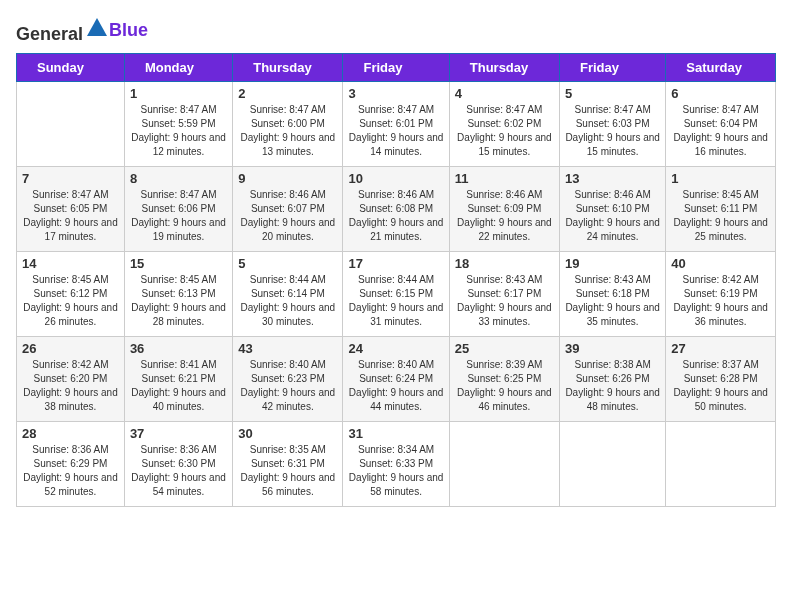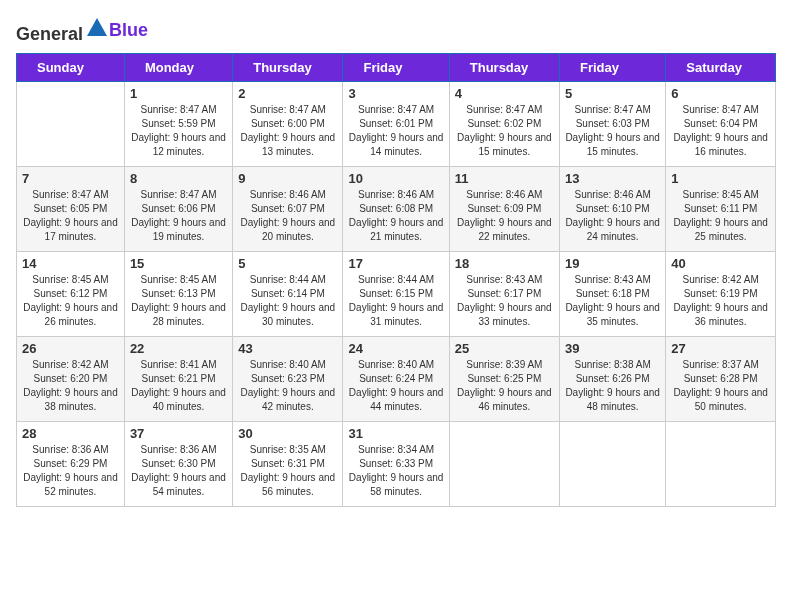--- a/index.html
+++ b/index.html
@@ -209,21 +209,21 @@
           <div class="day-number">40</div>
           <div class="day-info">Sunrise: 8:42 AM<br>Sunset: 6:19 PM<br>Daylight: 9 hours and 36 minutes.</div>
         </td>
       </tr>
       <tr>
         <td>
           <div class="day-number">26</div>
           <div class="day-info">Sunrise: 8:42 AM<br>Sunset: 6:20 PM<br>Daylight: 9 hours and 38 minutes.</div>
         </td>
         <td>
-          <div class="day-number">22</div>
+          <div class="day-number">36</div>
           <div class="day-info">Sunrise: 8:41 AM<br>Sunset: 6:21 PM<br>Daylight: 9 hours and 40 minutes.</div>
         </td>
         <td>
           <div class="day-number">43</div>
           <div class="day-info">Sunrise: 8:40 AM<br>Sunset: 6:23 PM<br>Daylight: 9 hours and 42 minutes.</div>
         </td>
         <td>
           <div class="day-number">24</div>
           <div class="day-info">Sunrise: 8:40 AM<br>Sunset: 6:24 PM<br>Daylight: 9 hours and 44 minutes.</div>
         </td>

